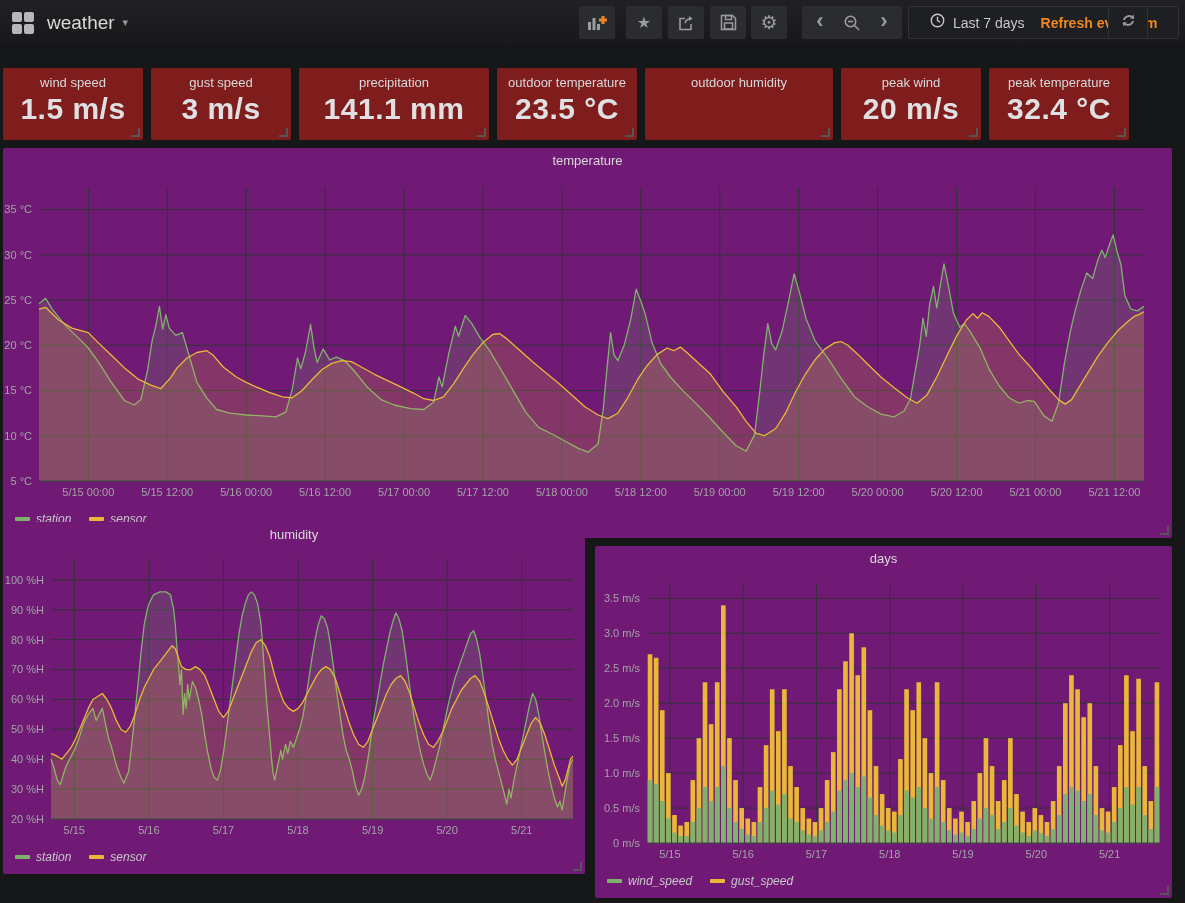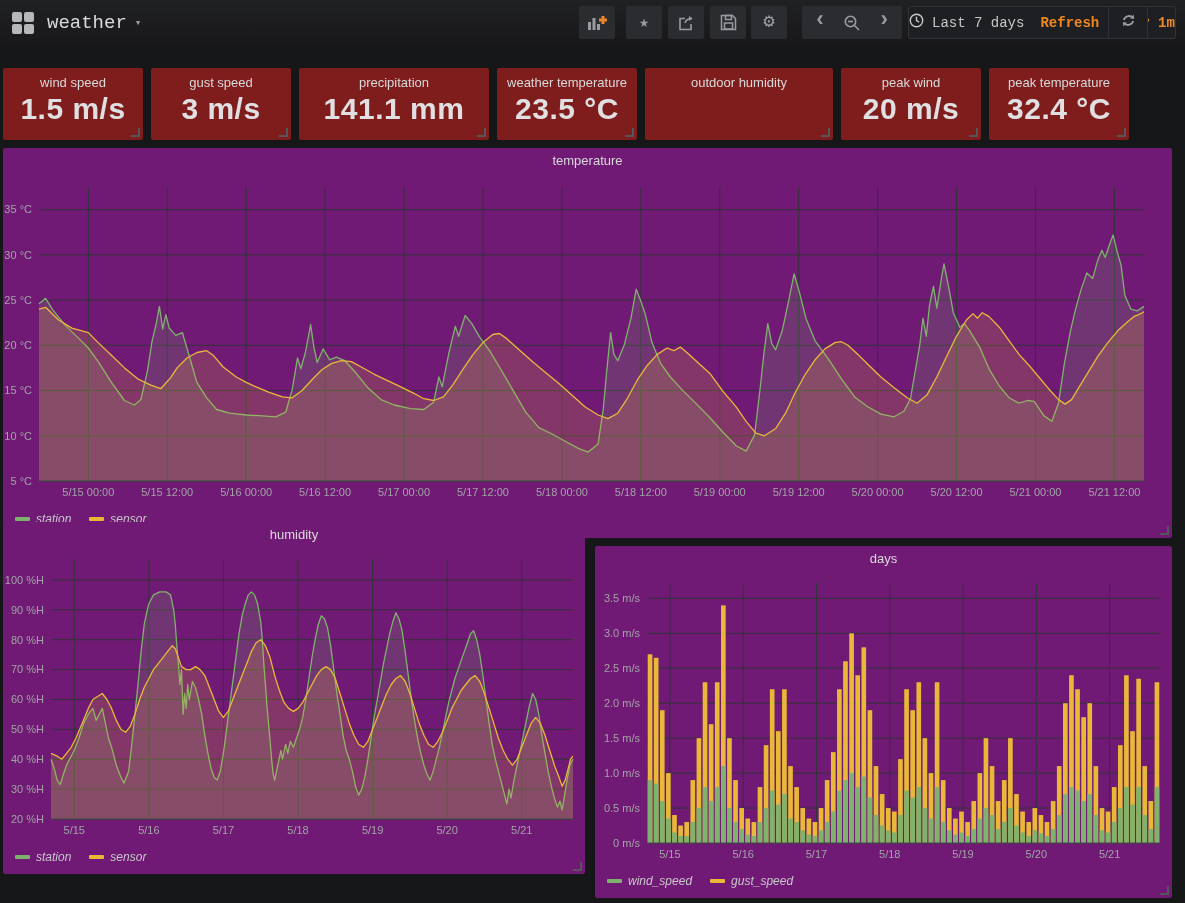--- a/index.html
+++ b/index.html
@@ -1,32 +1,32 @@
 <!DOCTYPE html>
 <html><head>
 <meta charset="utf-8">
 <style>
   html,body{margin:0;padding:0;background:#101012;}
   .app{position:relative;width:1185px;height:903px;background:#161719;overflow:hidden;
        font-family:"Liberation Sans","DejaVu Sans",sans-serif;color:#d8d9da;}
   
   .navbar{position:absolute;left:0;top:0;width:1185px;height:45px;
-          background:linear-gradient(180deg,#202123,#18181a);font-family:Liberation Mono, monospace;}
+          background:linear-gradient(180deg,#202123,#18181a);}
   .nav-left{position:absolute;left:12px;top:0;height:45px;display:flex;align-items:center;gap:13px;}
   .logo-grid{display:grid;grid-template-columns:10px 10px;grid-template-rows:10px 10px;gap:2px;cursor:pointer;}
   .logo-grid div{background:#b6b7ba;border-radius:2px;}
   .dash-title{font-size:19px;color:#d8d9da;cursor:pointer;display:flex;align-items:center;gap:8px;}
   .dash-caret{font-size:11px;color:#97989b;}
   .btn{position:absolute;top:6px;height:33px;width:36px;background:#2b2c30;border-radius:2px;
        display:flex;align-items:center;justify-content:center;color:#9a9ba0;cursor:pointer;}
   .btn svg{display:block;}
   .glyph{font-size:16px;line-height:1;}
   .timepicker{position:absolute;top:6px;left:908px;height:33px;box-sizing:border-box;
       border:1px solid #313236;background:#1e1f22;border-radius:2px;display:flex;align-items:center;
-      padding:0 0;gap:8px;cursor:pointer;}
+      padding:0 21px;gap:8px;cursor:pointer;}
   .tp-range{font-size:14px;color:#c7c8c9;}
   .tp-refresh{font-size:14px;font-weight:bold;color:#ef8822;margin-left:8px;}
   .refreshbtn{position:absolute;top:6px;left:1108px;width:40px;height:33px;box-sizing:border-box;
       border:1px solid #313236;background:#1e1f22;border-radius:2px;display:flex;align-items:center;
       justify-content:center;color:#9a9ba0;cursor:pointer;}
   
   .stat{position:absolute;top:68px;height:72px;background:#7f1d1d;border-radius:2px;}
   .stat-title{margin-top:7px;text-align:center;font-size:13px;color:#d8d9da;cursor:move;}
   .stat-value{margin-top:2px;text-align:center;font-size:30px;font-weight:bold;color:#e0e0e2;
               letter-spacing:0.5px;line-height:34px;}
@@ -141,21 +141,21 @@
     <div class="stat-title">gust speed</div>
     <div class="stat-value">3 m/s</div>
     <div class="rsz"></div>
   </div>
   <div class="stat" style="left:299px;width:190px">
     <div class="stat-title">precipitation</div>
     <div class="stat-value">141.1 mm</div>
     <div class="rsz"></div>
   </div>
   <div class="stat" style="left:497px;width:140px">
-    <div class="stat-title">weather temperature</div>
+    <div class="stat-title">outdoor temperature</div>
     <div class="stat-value">23.5 °C</div>
     <div class="rsz"></div>
   </div>
   <div class="stat" style="left:645px;width:188px">
     <div class="stat-title">outdoor humidity</div>
     <div class="rsz"></div>
   </div>
   <div class="stat" style="left:841px;width:140px">
     <div class="stat-title">peak wind</div>
     <div class="stat-value">20 m/s</div>

